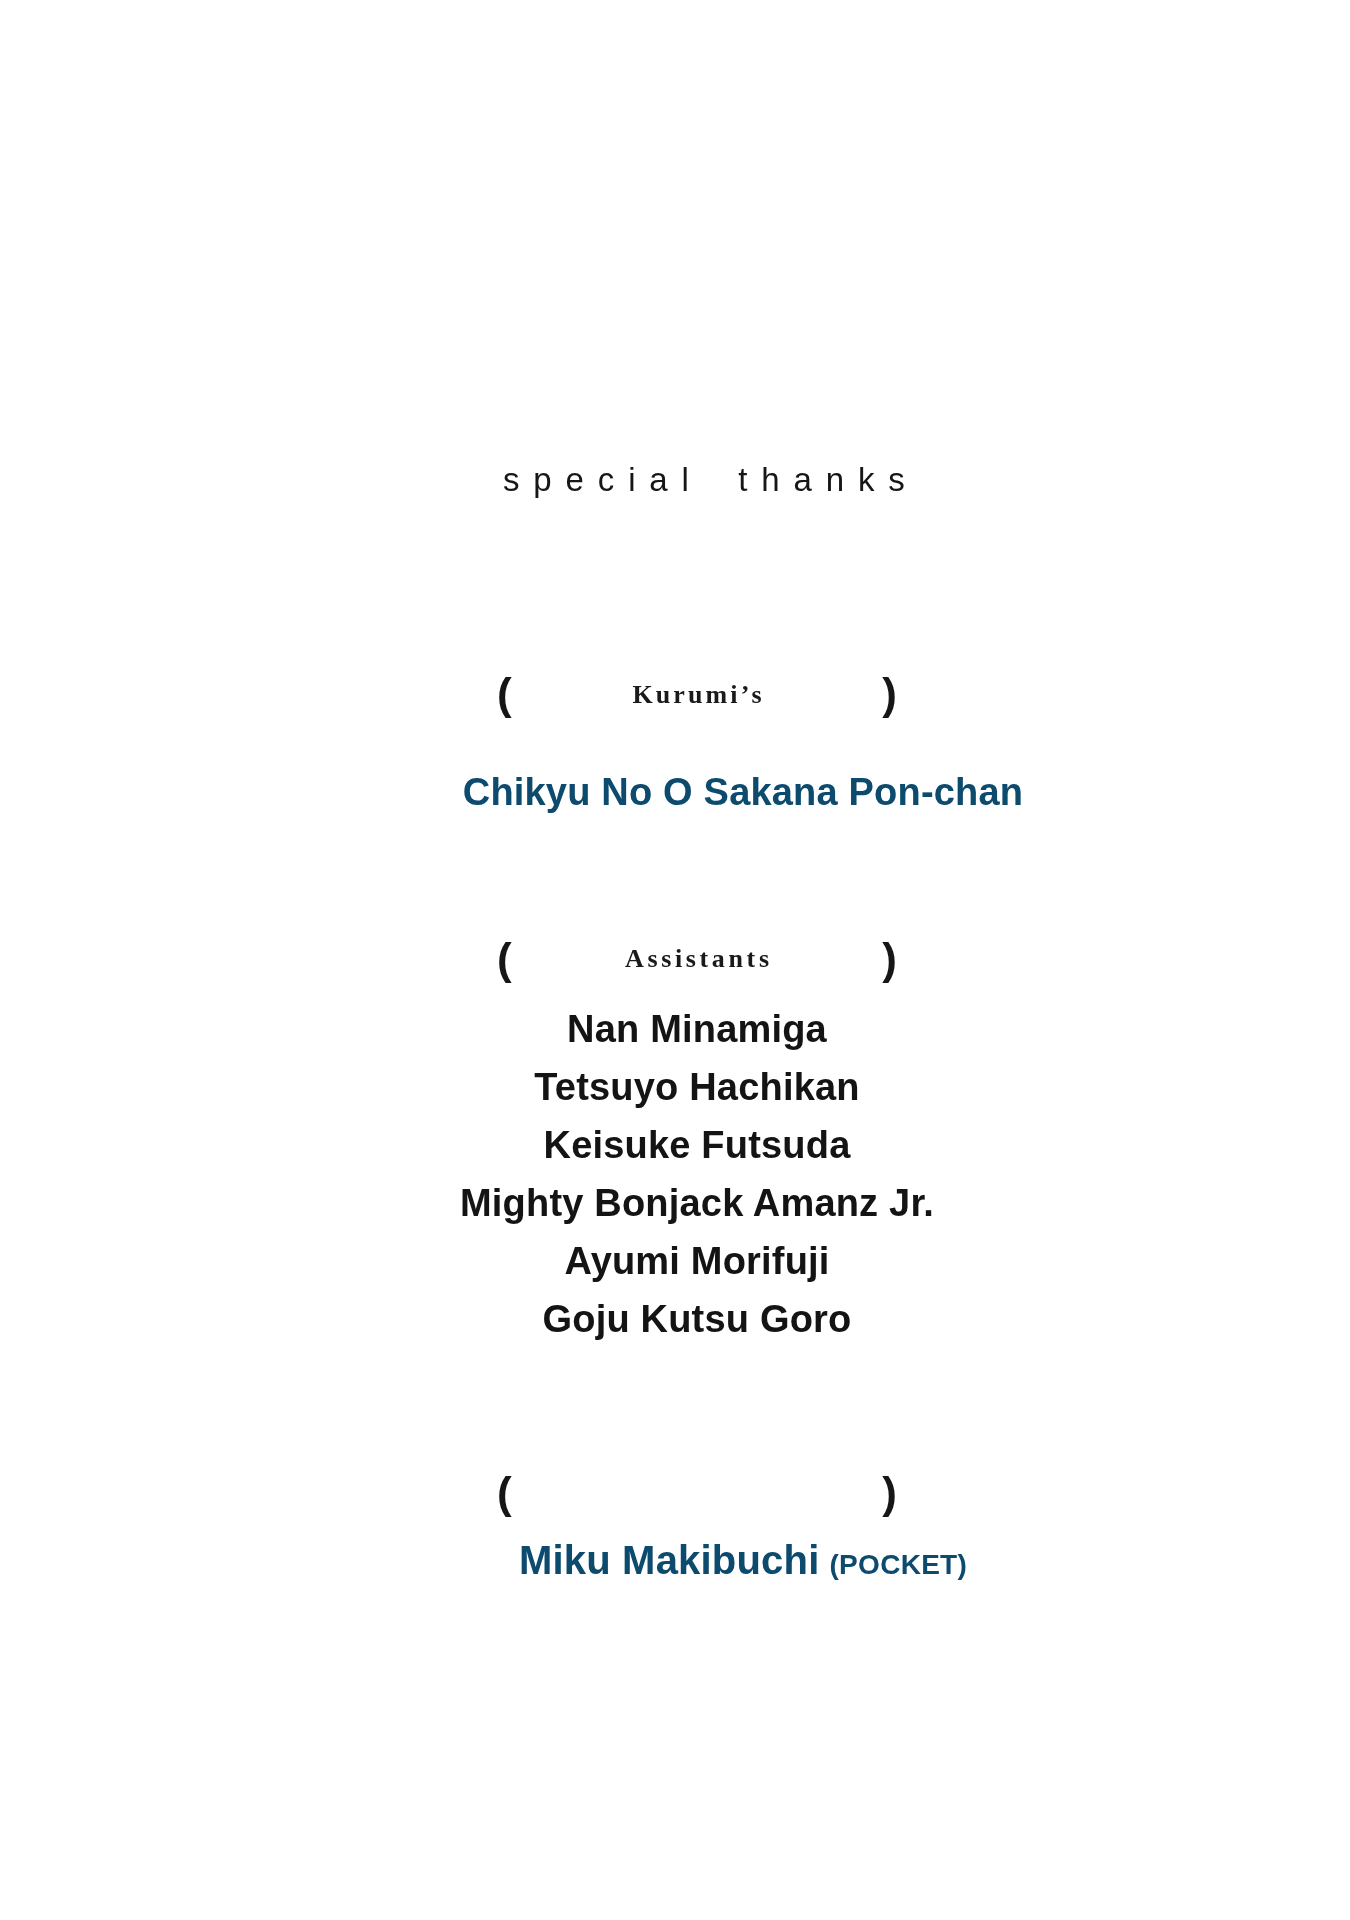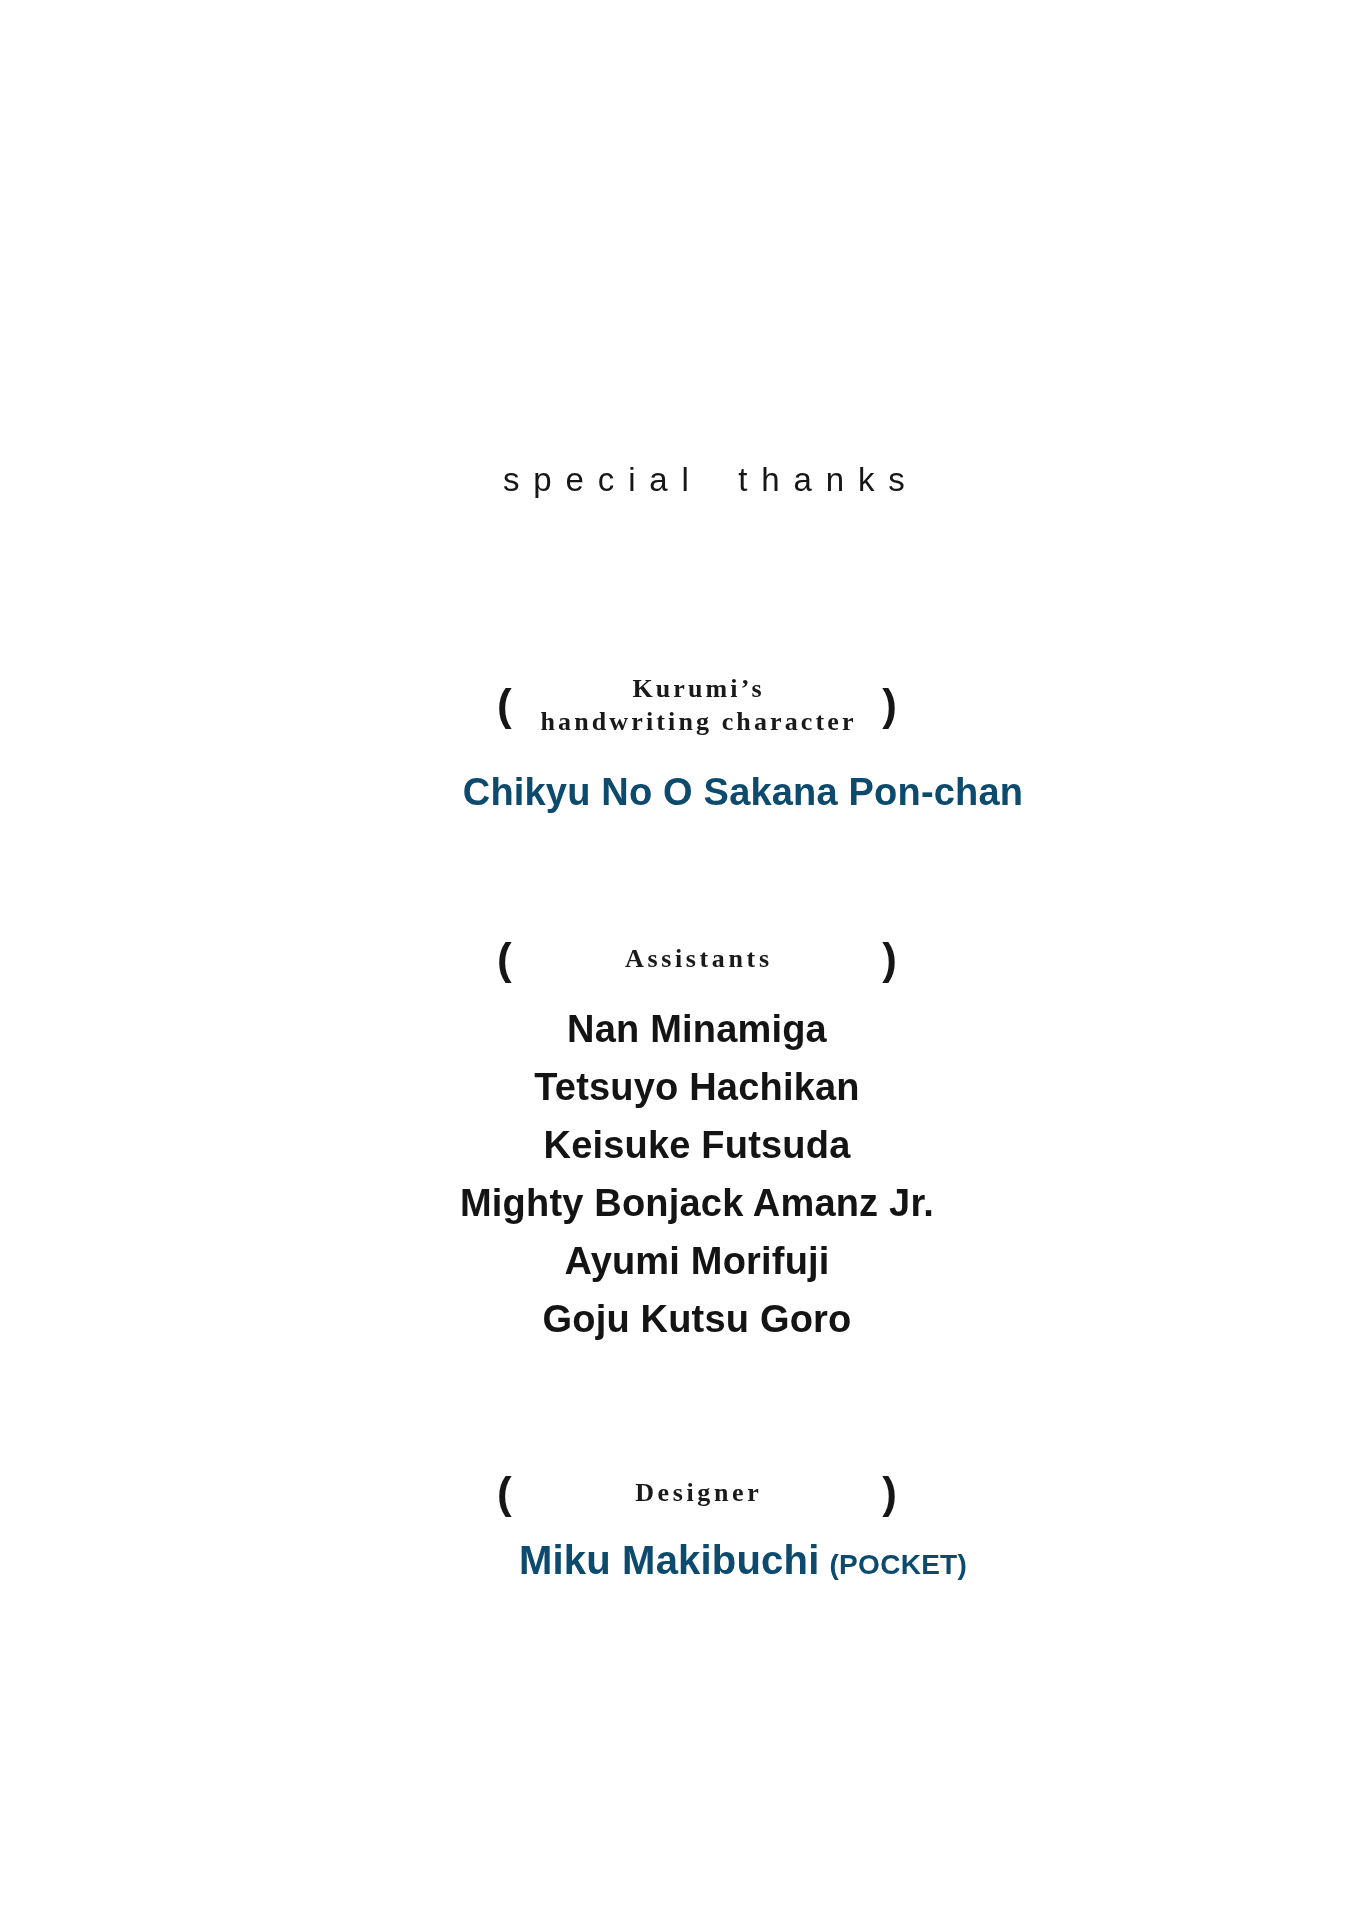--- a/index.html
+++ b/index.html
@@ -122,21 +122,20 @@
 <body>
 
 <div class="page">
 
   <h1 class="title">special thanks</h1>
 
   <div class="bracket-row row-handwriting">
     <span class="paren">(</span>
     <div class="bracket-label">
       <div>Kurumi’s</div>
-      <div>handwriting character</div>
     </div>
     <span class="paren">)</span>
   </div>
 
   <div class="credit-name name-handwriting">Chikyu No O Sakana Pon-chan</div>
 
   <div class="bracket-row row-assistants">
     <span class="paren">(</span>
     <div class="bracket-label single-label">Assistants</div>
     <span class="paren">)</span>
@@ -146,21 +145,20 @@
     <li>Nan Minamiga</li>
     <li>Tetsuyo Hachikan</li>
     <li>Keisuke Futsuda</li>
     <li>Mighty Bonjack Amanz Jr.</li>
     <li>Ayumi Morifuji</li>
     <li>Goju Kutsu Goro</li>
   </ul>
 
   <div class="bracket-row row-designer">
     <span class="paren">(</span>
-    <div class="bracket-label single-label">Designer</div>
     <span class="paren">)</span>
   </div>
 
   <div class="credit-name name-designer">
     <span>Miku Makibuchi</span><span class="name-suffix">(POCKET)</span>
   </div>
 
 </div>
 
 </body></html>

